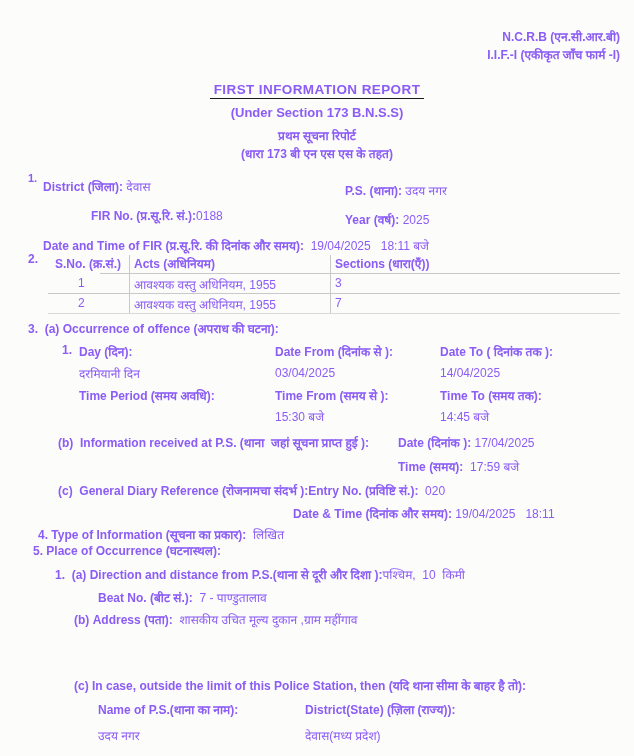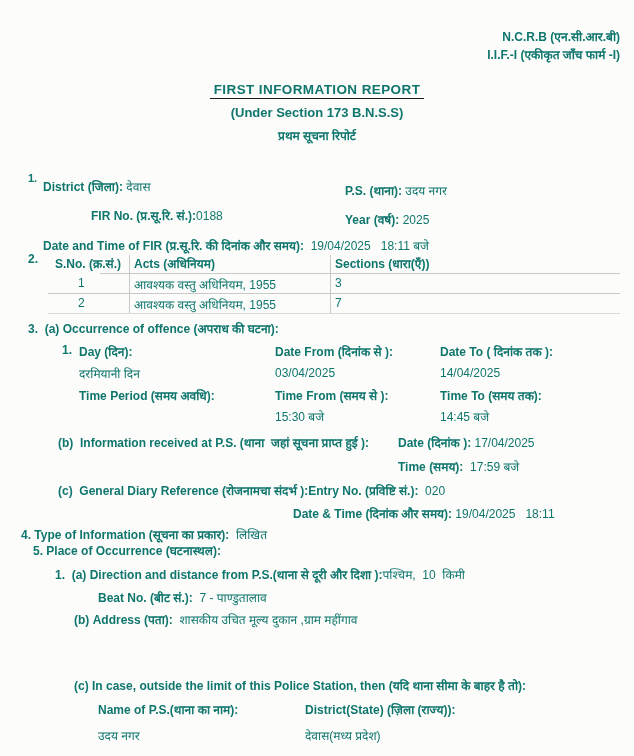--- a/index.html
+++ b/index.html
@@ -24,30 +24,31 @@
     letter-spacing:.4px;
   }
   .gridline{position:absolute;background:#c9c9c9;}
   .gridline.faint{background:#d9d9d6;}
   .num{font-weight:bold;}
   .sup{font-size:11px;}
 </style>
 </head>
 <body>
 
-<div class="page" style="background: rgb(252, 252, 250); color: #0f766e;">
+<div class="page" style="background: rgb(252, 252, 250); color: #8b5cf6;">
 
   <div class="abs rt b" style="top:28px;right:14px;">N.C.R.B (एन.सी.आर.बी)</div>
   <div class="abs rt b" style="top:46px;right:14px;">I.I.F.-I (एकीकृत जाँच फार्म -I)</div>
 
   <div class="abs ctr" style="top:82px;">
     <span class="b title-underline" style="font-size:13.5px;">FIRST INFORMATION REPORT</span>
   </div>
   <div class="abs ctr b" style="top:105px;font-size:13px;">(Under Section 173 B.N.S.S)</div>
   <div class="abs ctr b" style="top:127px;">प्रथम सूचना रिपोर्ट</div>
+  <div class="abs ctr b" style="top:145px;">(धारा 173 बी एन एस एस के तहत)</div>
 
   <div class="abs num sup" style="top:172px;left:28px;">1.</div>
   <div class="abs" style="top:178px;left:43px;">
     <span class="b">District (जिला): </span><span>देवास</span>
   </div>
   <div class="abs" style="top:182px;left:345px;">
     <span class="b">P.S. (थाना): </span><span>उदय नगर</span>
   </div>
   <div class="abs" style="top:207px;left:43px;margin-left:48px;">
     <span class="b">FIR No. (प्र.सू.रि. सं.):</span><span>0188</span>
@@ -110,21 +111,21 @@
     <span class="b">Time (समय):  </span><span>17:59 बजे</span>
   </div>
 
   <div class="abs" style="top:482px;left:58px;">
     <span class="b">(c)</span><span>  </span><span class="b">General Diary Reference (रोजनामचा संदर्भ ):</span><span class="b">Entry No. (प्रविष्टि सं.):  </span><span>020</span>
   </div>
   <div class="abs" style="top:505px;left:293px;">
     <span class="b">Date &amp; Time (दिनांक और समय): </span><span>19/04/2025   18:11</span>
   </div>
 
-  <div class="abs" style="top:526px;left:21px;text-align:center;">
+  <div class="abs" style="top:526px;left:38px;text-align:center;">
     <span class="num">4.</span><span> </span><span class="b">Type of Information (सूचना का प्रकार):  </span><span>लिखित</span>
   </div>
 
   <div class="abs" style="top:542px;left:33px;">
     <span class="num">5.</span><span> </span><span class="b">Place of Occurrence (घटनास्थल):</span>
   </div>
 
   <div class="abs" style="top:566px;left:55px;">
     <span class="b">1.</span><span>  </span><span class="b">(a)</span><span> </span><span class="b">Direction and distance from P.S.(थाना से दूरी और दिशा ):</span><span>पश्चिम,  10  किमी</span>
   </div>

